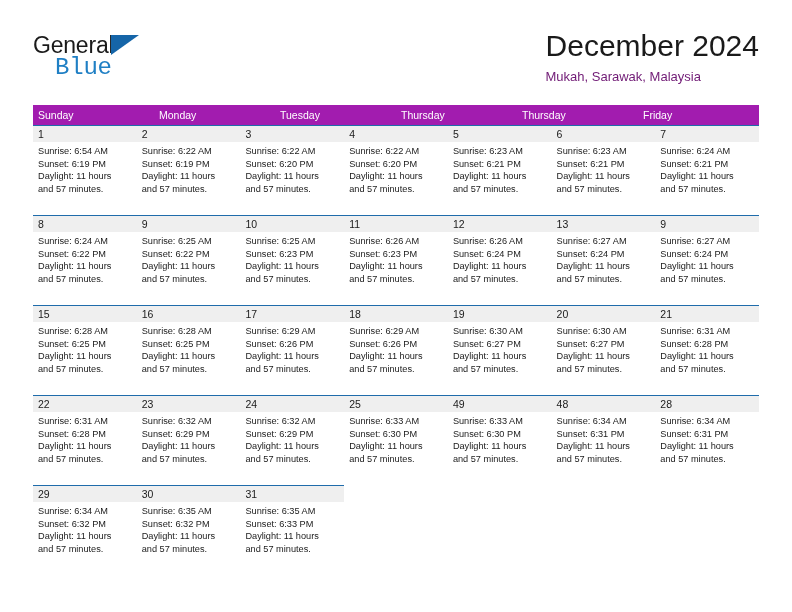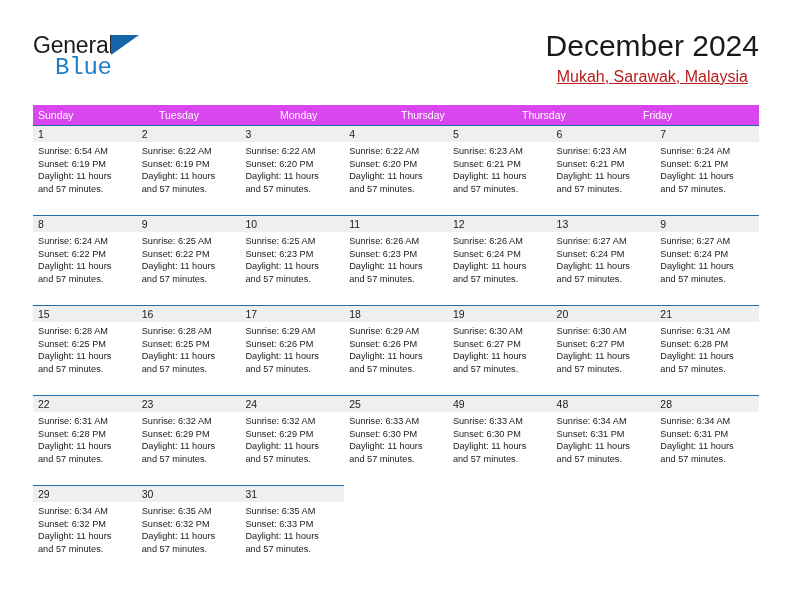--- a/index.html
+++ b/index.html
@@ -64,49 +64,48 @@
     width: 0;
     height: 0;
     border-left: 28px solid #1565a8;
     border-bottom: 20px solid transparent;
   }
 
   .title-wrap {
     position: absolute;
     right: 0;
     top: 0;
-    text-align: center;
+    text-align: left;
   }
   .cal-title {
     font-size: 30px;
     font-weight: normal;
     color: #1a1a1a;
     line-height: 36px;
     white-space: nowrap;
   }
   .cal-subtitle {
-    font-size: 16px;
-    color: #b91c1c;
+    font-size: 13px;
+    color: #701a75;
     line-height: 22px;
     margin-top: 2px;
     white-space: nowrap;
-    text-decoration: underline;
   }
 
   
   .calendar {
     position: absolute;
     left: 33px;
     top: 105px;
     width: 726px;
   }
 
   .weekday-row {
     display: flex;
-    background: #d946ef;
+    background: #a21caf;
     height: 20px;
   }
   .weekday {
     flex: 1 1 0;
     box-sizing: border-box;
     padding-left: 5px;
     font-size: 10.5px;
     line-height: 20px;
     color: #ffffff;
   }
@@ -163,22 +162,22 @@
       <div class="cal-title">December 2024</div>
       <div class="cal-subtitle">Mukah, Sarawak, Malaysia</div>
     </div>
 
   </div>
 
   <div class="calendar">
 
     <div class="weekday-row">
       <div class="weekday">Sunday</div>
+      <div class="weekday">Monday</div>
       <div class="weekday">Tuesday</div>
-      <div class="weekday">Monday</div>
       <div class="weekday">Thursday</div>
       <div class="weekday">Thursday</div>
       <div class="weekday">Friday</div>
     </div>
 
     <div class="week-row" id="w0">
         <div class="day-cell filled">
           <div class="daynum">1</div>
           <div class="details">
             <div>Sunrise: 6:54 AM</div>

